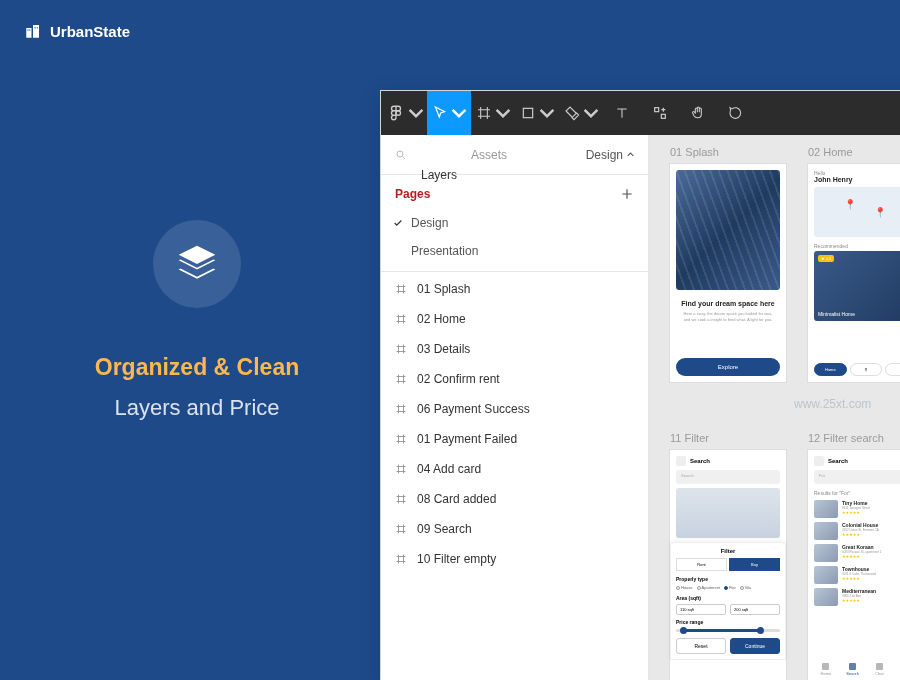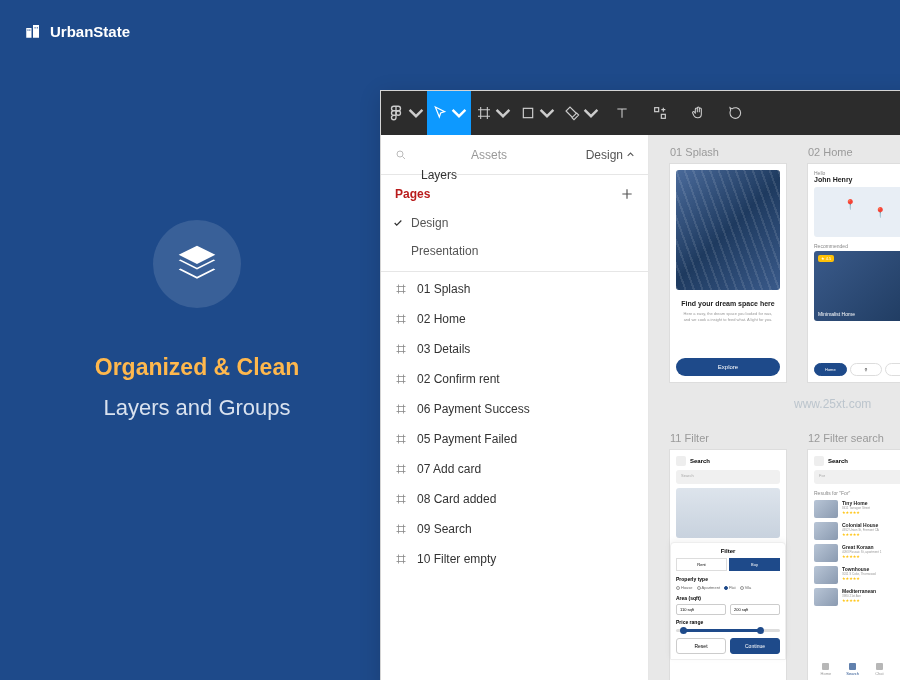--- a/index.html
+++ b/index.html
@@ -267,21 +267,21 @@
   <span class="brand-name">UrbanState</span>
 </div>
 
 <div class="promo">
   <div class="promo-icon-circle">
     <svg viewBox="0 0 24 24" fill="#fff">
       <path d="M12 2 2 7l10 5 10-5-10-5zm0 12L3 9.5 2 10l10 5 10-5-1-.5L12 14zm0 5L3 14.5 2 15l10 5 10-5-1-.5L12 19z"></path>
     </svg>
   </div>
   <div class="promo-title">Organized &amp; Clean</div>
-  <div class="promo-sub">Layers and Groups</div>
+  <div class="promo-sub">Layers and Price</div>
 </div>
 
 <div class="figma">
 
   <div class="toolbar">
     <div class="tool">
       <svg class="big" viewBox="0 0 24 24" fill="none" stroke="currentColor" stroke-width="1.8">
         <circle cx="15" cy="12" r="3"></circle>
           <path d="M12 3h-3a3 3 0 0 0 0 6h3V3zm0 6h-3a3 3 0 0 0 0 6h3V9zm0 6h-3a3 3 0 1 0 3 3v-3zm0-12h3a3 3 0 0 1 0 6h-3"></path>
       </svg>
@@ -410,27 +410,27 @@
           <div class="frame-item">
             <svg class="hash" viewBox="0 0 24 24" fill="none" stroke="currentColor" stroke-width="1.6">
               <path d="M7 3v18M17 3v18M3 7h18M3 17h18"></path>
             </svg>
             <span>06 Payment Success</span>
           </div>
           <div class="frame-item">
             <svg class="hash" viewBox="0 0 24 24" fill="none" stroke="currentColor" stroke-width="1.6">
               <path d="M7 3v18M17 3v18M3 7h18M3 17h18"></path>
             </svg>
-            <span>05 Payment Failed</span>
-          </div>
-          <div class="frame-item">
-            <svg class="hash" viewBox="0 0 24 24" fill="none" stroke="currentColor" stroke-width="1.6">
-              <path d="M7 3v18M17 3v18M3 7h18M3 17h18"></path>
-            </svg>
-            <span>07 Add card</span>
+            <span>01 Payment Failed</span>
+          </div>
+          <div class="frame-item">
+            <svg class="hash" viewBox="0 0 24 24" fill="none" stroke="currentColor" stroke-width="1.6">
+              <path d="M7 3v18M17 3v18M3 7h18M3 17h18"></path>
+            </svg>
+            <span>04 Add card</span>
           </div>
           <div class="frame-item">
             <svg class="hash" viewBox="0 0 24 24" fill="none" stroke="currentColor" stroke-width="1.6">
               <path d="M7 3v18M17 3v18M3 7h18M3 17h18"></path>
             </svg>
             <span>08 Card added</span>
           </div>
           <div class="frame-item">
             <svg class="hash" viewBox="0 0 24 24" fill="none" stroke="currentColor" stroke-width="1.6">
               <path d="M7 3v18M17 3v18M3 7h18M3 17h18"></path>

